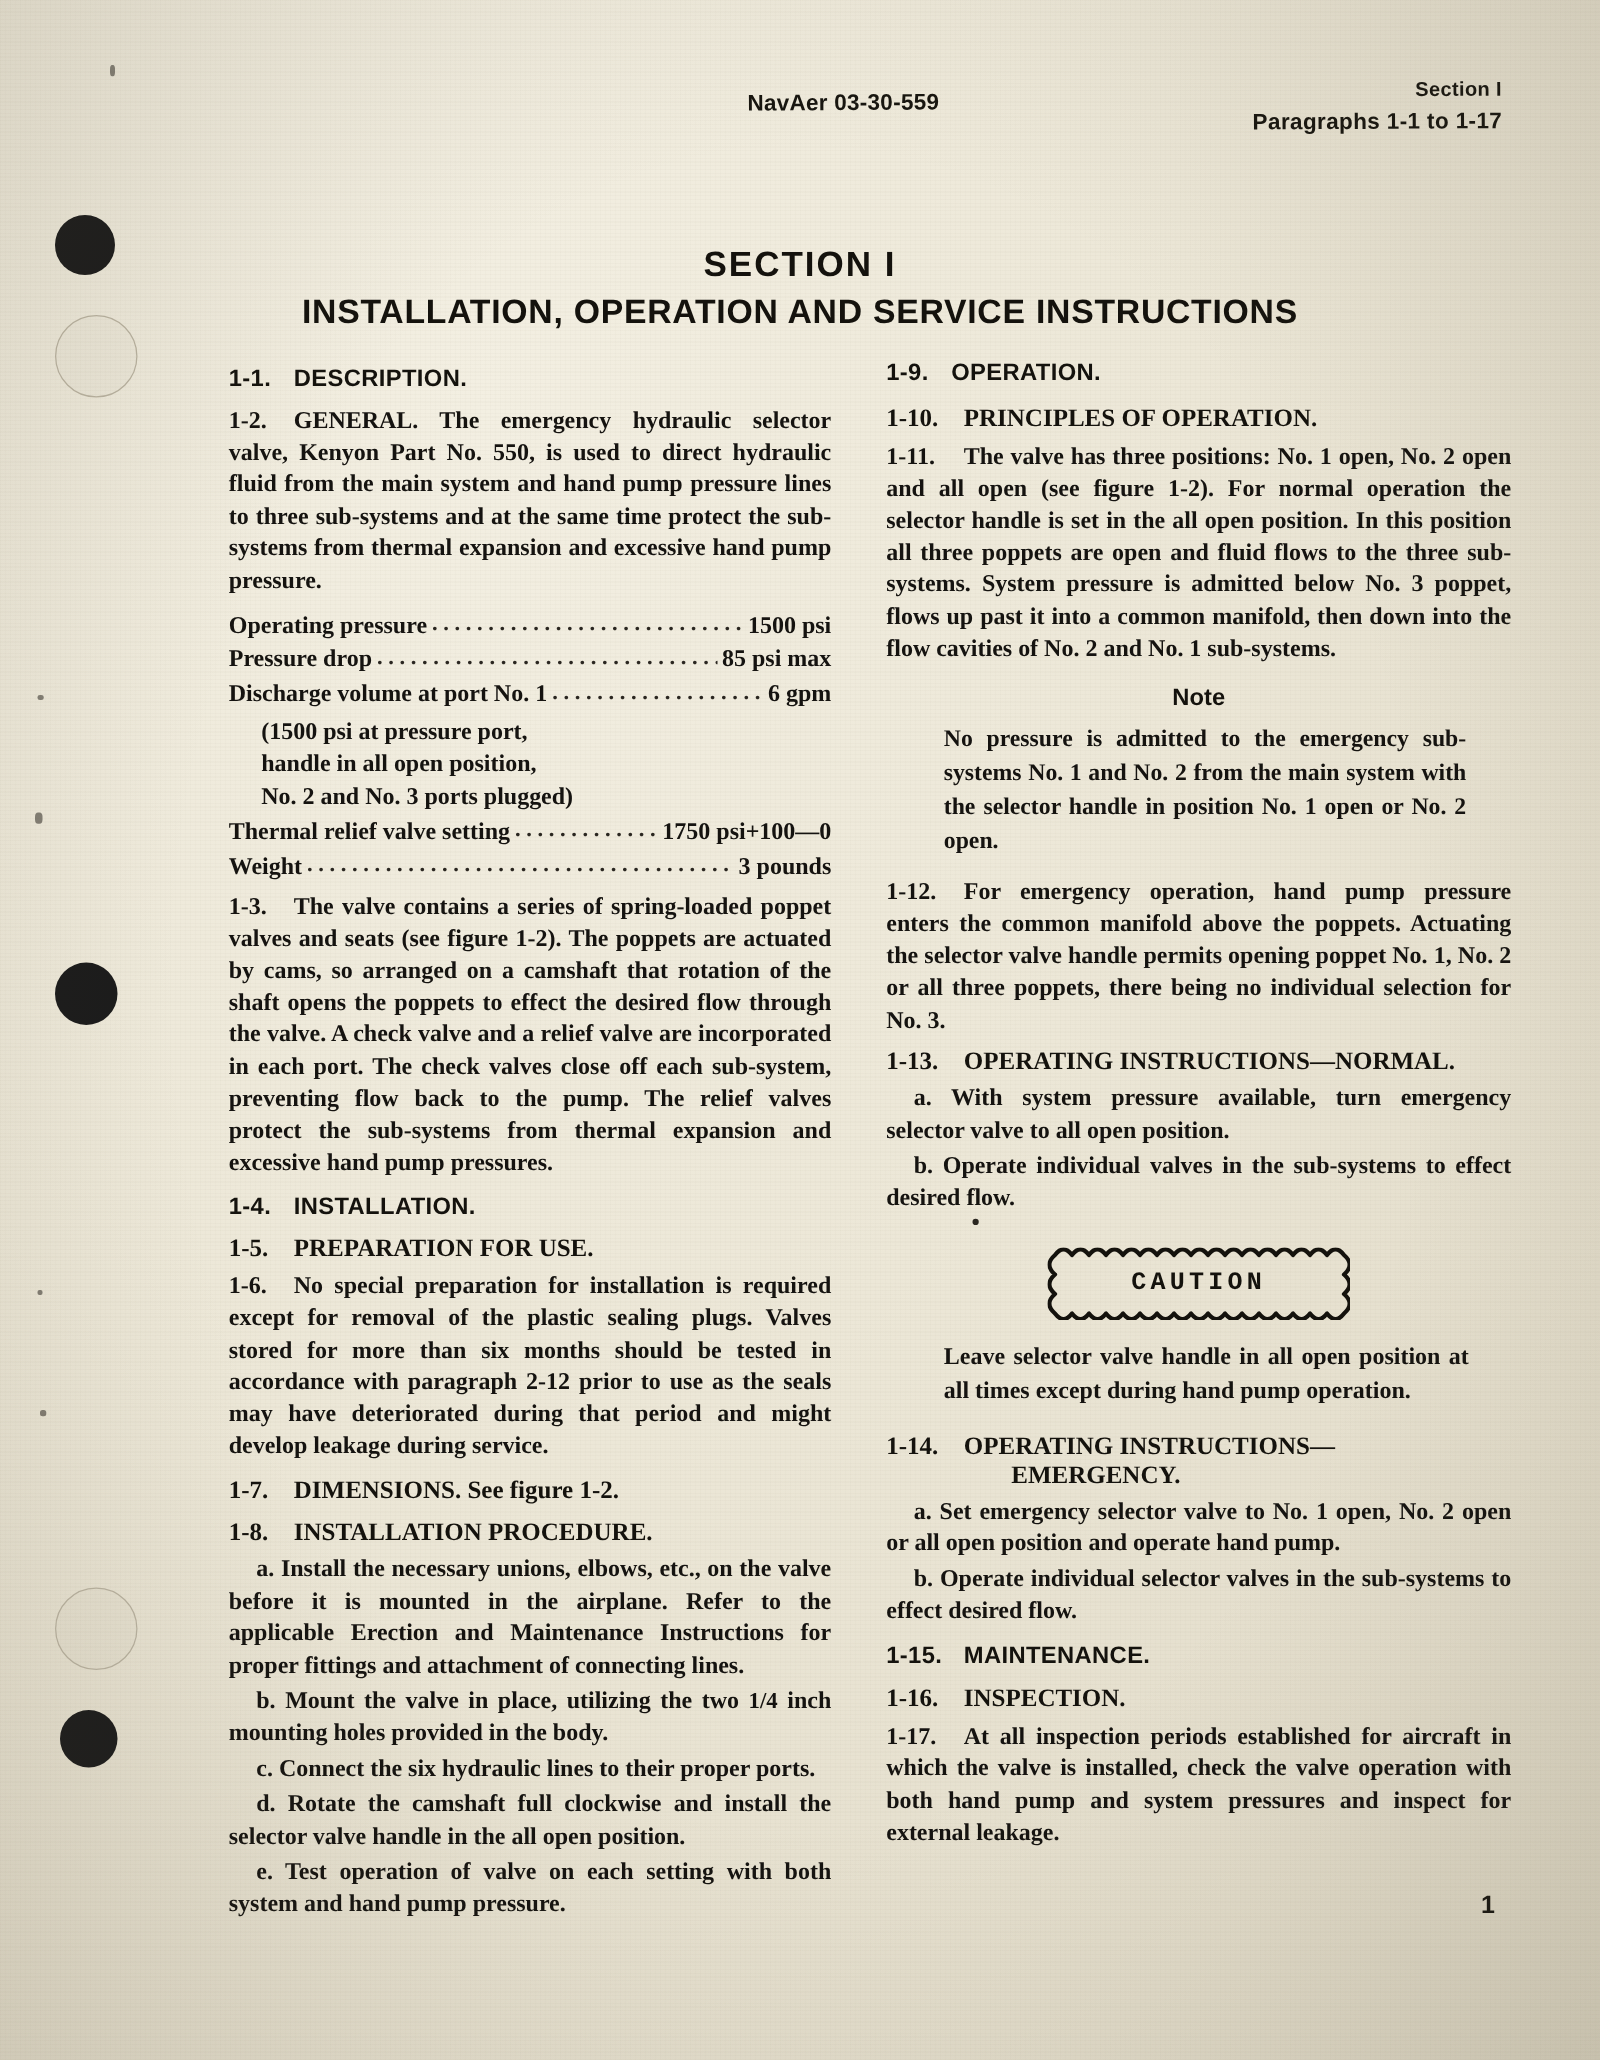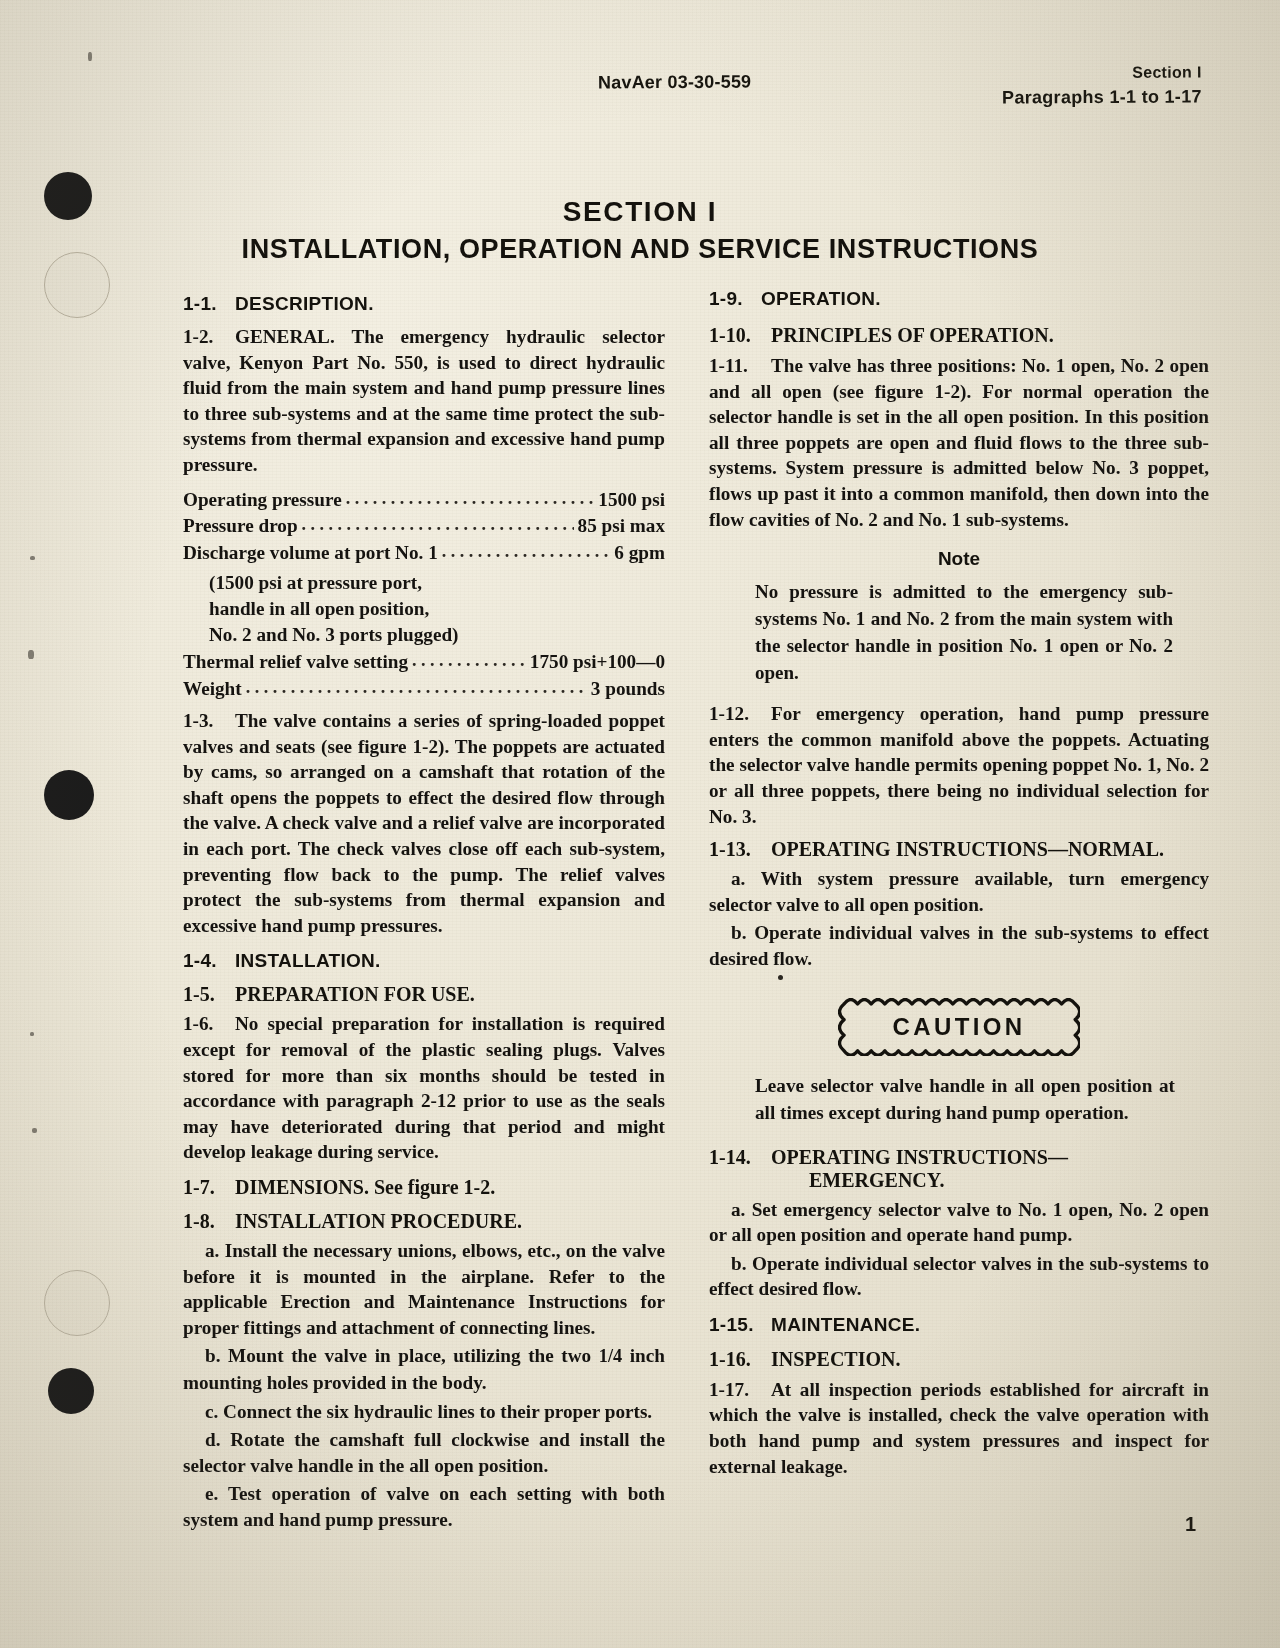--- a/index.html
+++ b/index.html
@@ -129,22 +129,22 @@
   #caution-wrap{
     display:flex;justify-content:center;margin:26px 0 4px 0;position:relative;
   }
   #caution{
     position:relative;width:242px;height:58px;
     display:flex;align-items:center;justify-content:center;
   }
   #caution svg{position:absolute;inset:0;width:100%;height:100%;}
   #caution .ctext{
     position:relative;z-index:2;
-    font-family:Liberation Sans, sans-serif;
-    font-weight:bold;font-size:24px;letter-spacing:3.4px;color:#14120d;
+    font-family:Liberation Mono, monospace;
+    font-weight:bold;font-size:20px;letter-spacing:3.4px;color:#14120d;
   }
   .caution-body{
     margin:16px 34px 0 46px;
     font-family:"Liberation Serif", serif;font-weight:600;
     font-size:19.2px;line-height:27px;color:#151310;text-align:justify;
   }
   .bullet-dot{
     position:absolute;left:778px;top:975px;width:5px;height:5px;
     background:#2b2721;border-radius:50%;
   }

